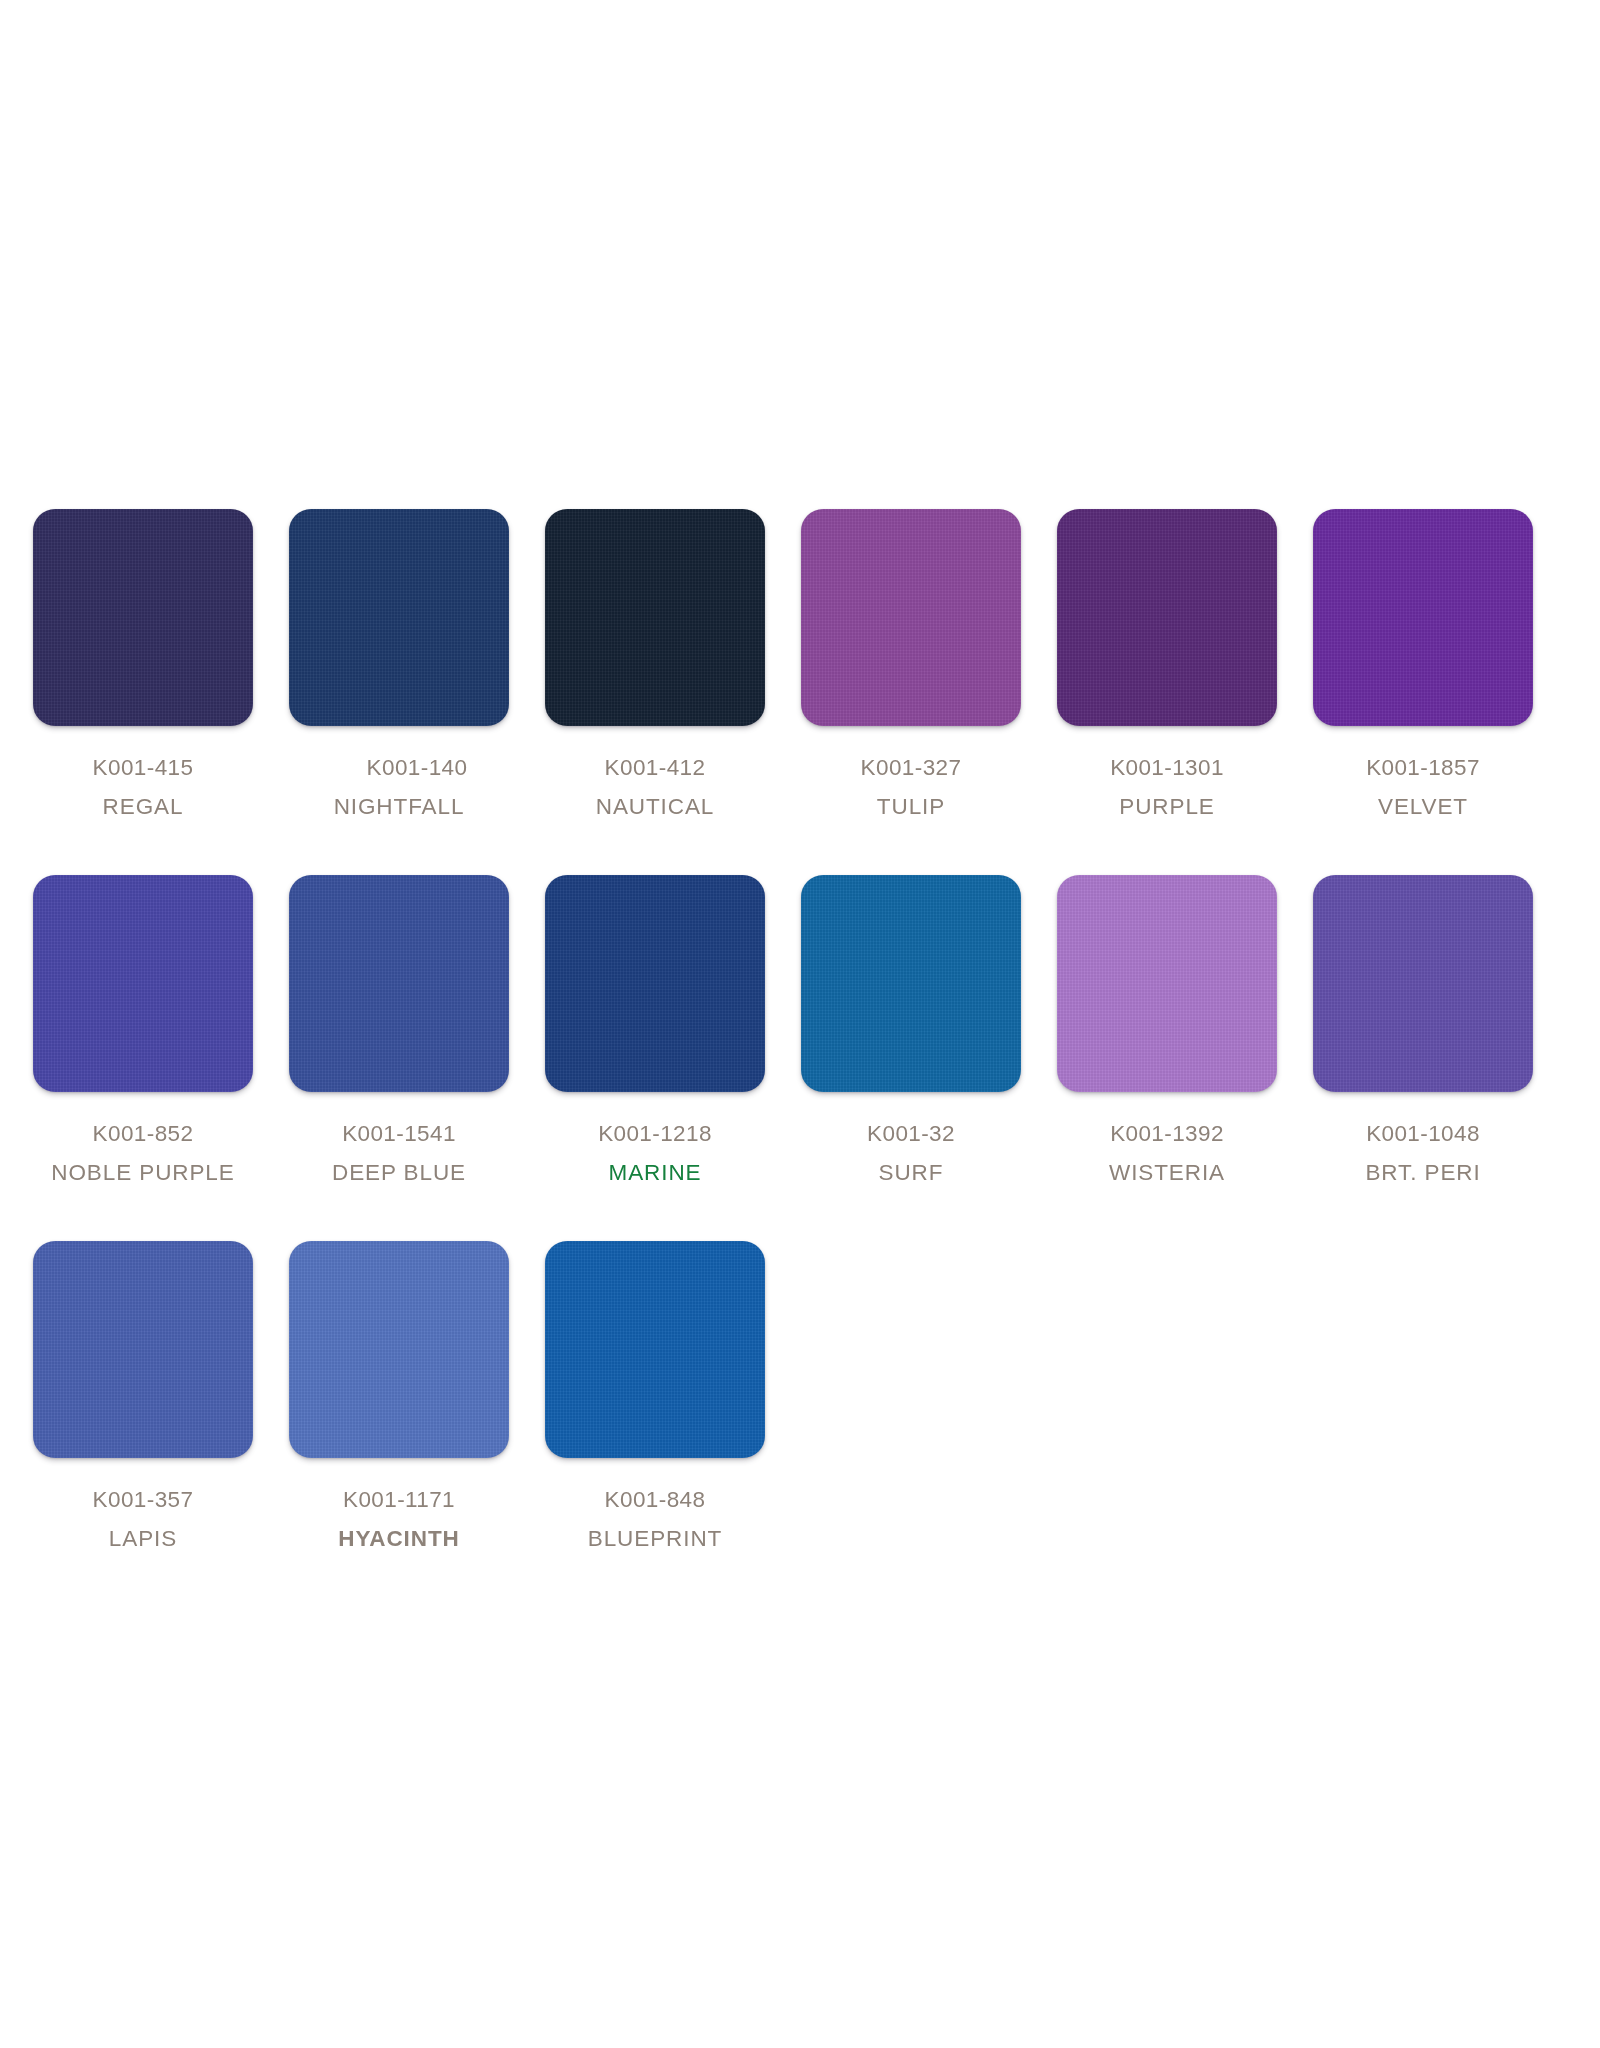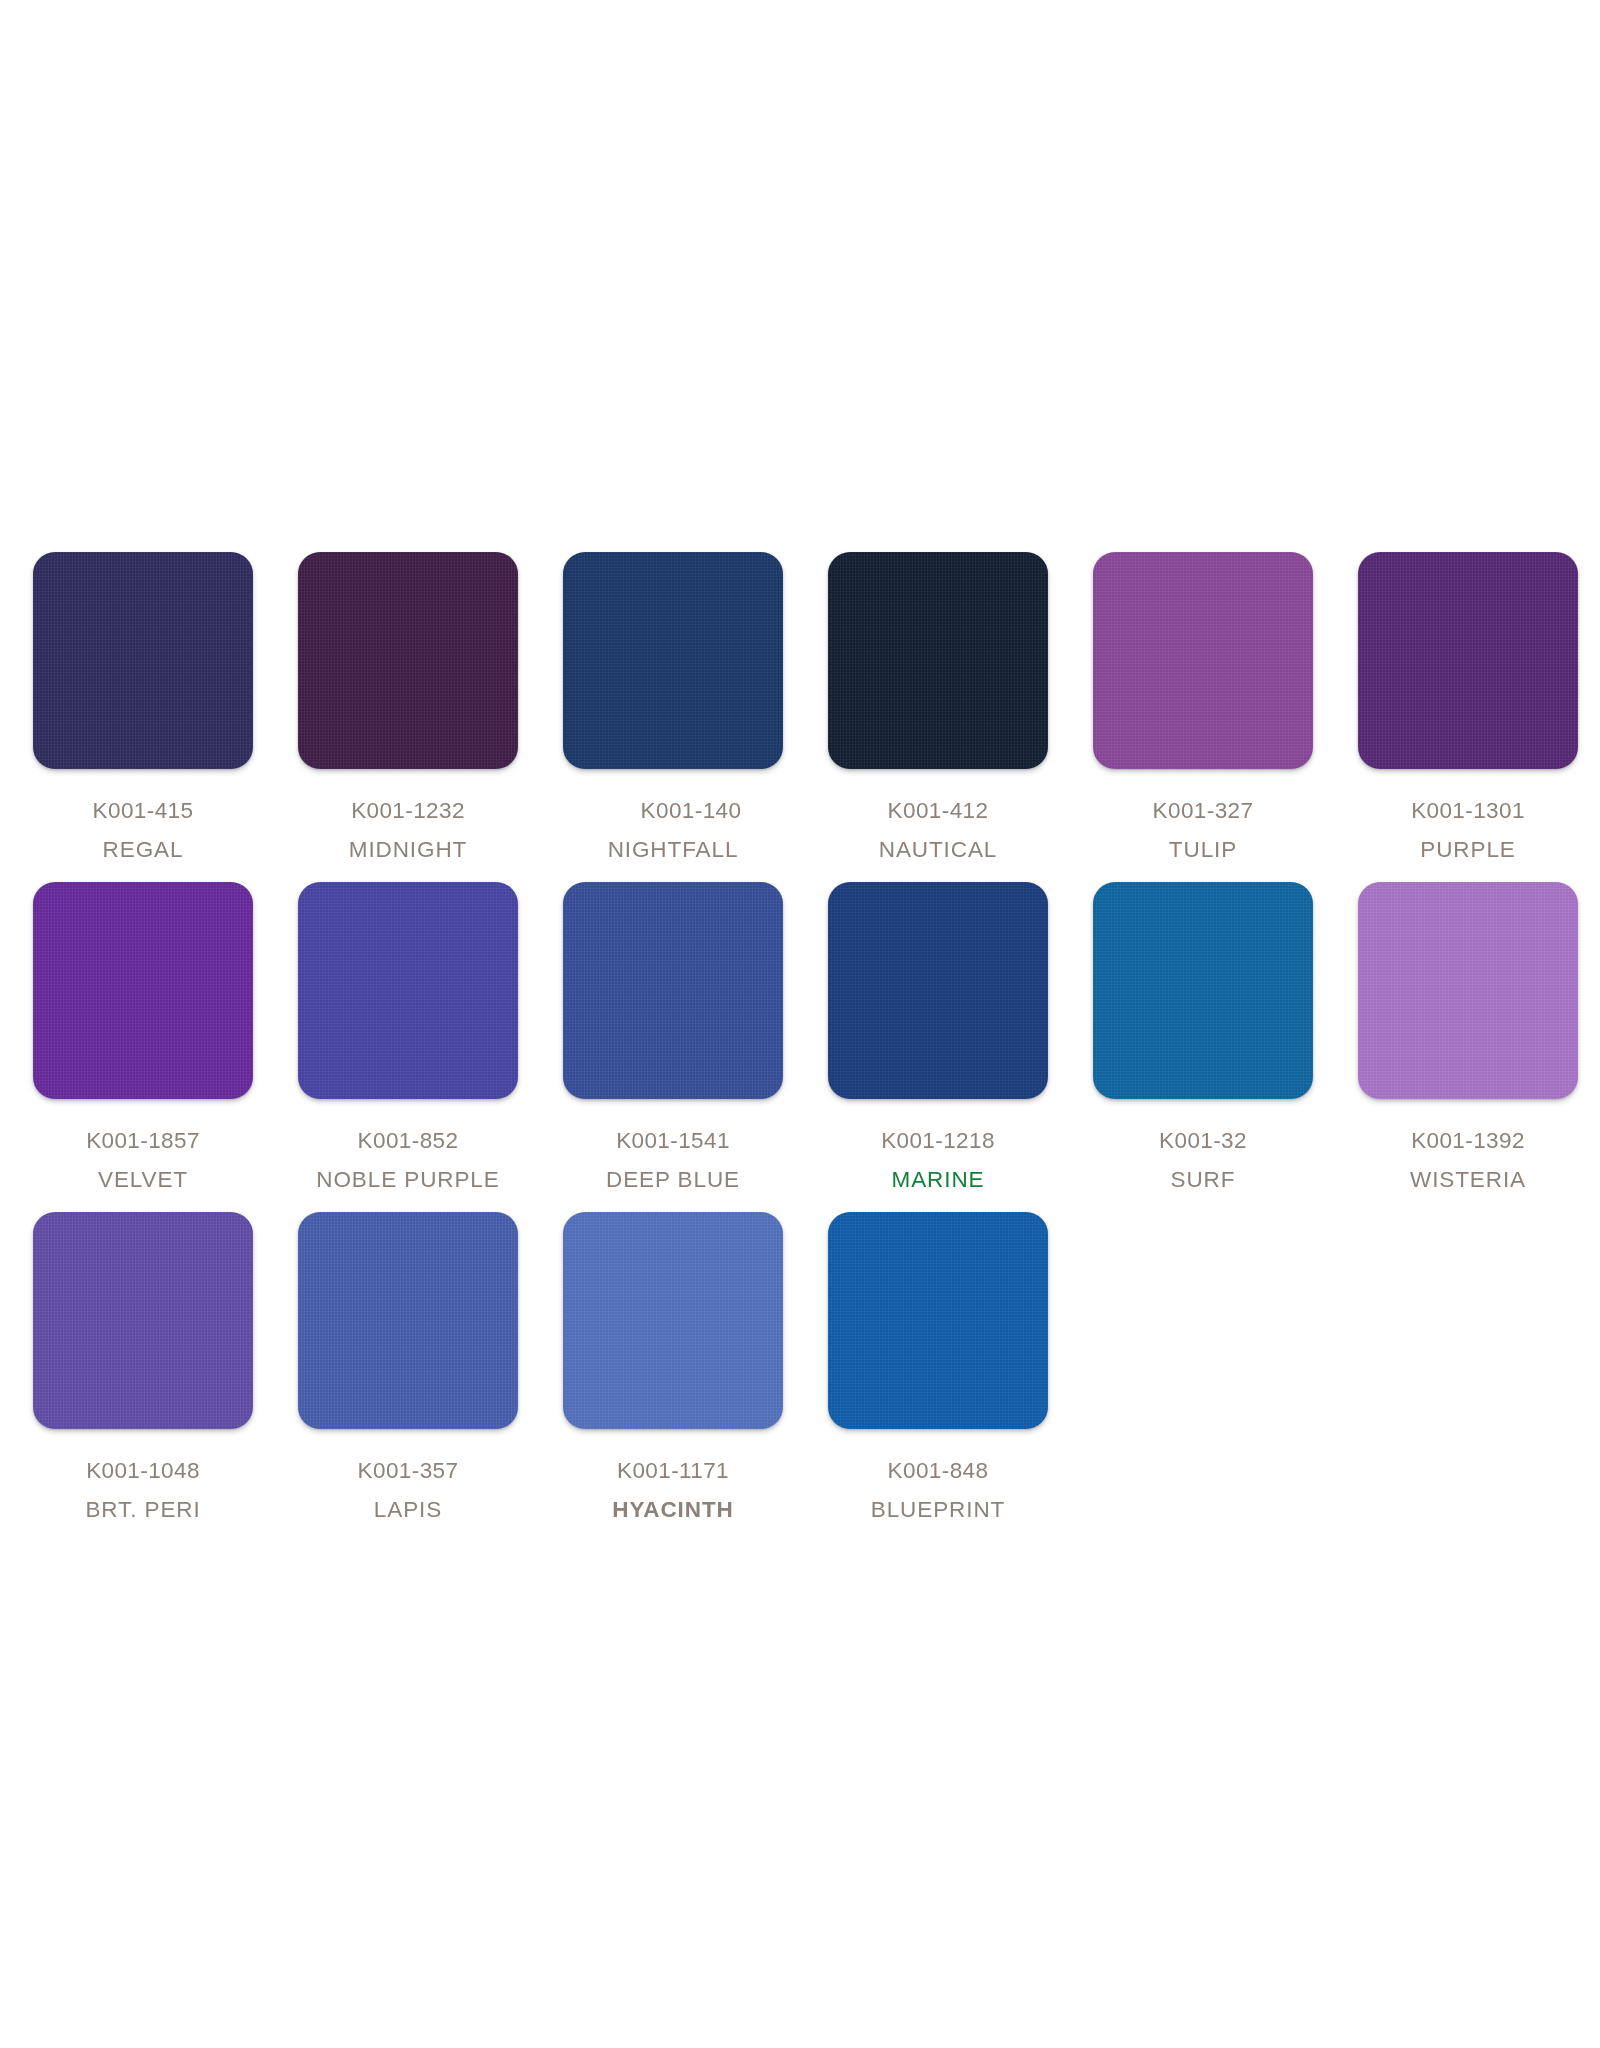--- a/index.html
+++ b/index.html
@@ -12,27 +12,28 @@
     height: 2048px;
     font-family: "Liberation Sans", sans-serif;
     background: #ffffff;
     position: relative;
     overflow: hidden;
   }
 
   #swatch-chart {
     position: absolute;
     left: 33px;
-    top: 552px;
+    top: 509px;
     width: 1534px;
     display: grid;
     grid-template-columns: repeat(6, 220px);
     column-gap: 45px;
     row-gap: 0px;
     grid-auto-rows: 330px;
+    gap: 36px;
   }
 
   .swatch-cell {
     width: 220px;
     display: flex;
     flex-direction: column;
     align-items: center;
   }
 
   .swatch-chip {
@@ -94,25 +95,20 @@
 </head>
 <body style="background: rgb(255, 255, 255);">
 
 <div id="swatch-chart">
     <div class="swatch-cell">
       <div class="swatch-chip" style="background-color: rgb(50, 46, 96);"></div>
       <div class="swatch-code" style="color: rgb(141, 130, 121);">K001-415</div>
       <div class="swatch-name" style="color: rgb(141, 130, 121);">REGAL</div>
     </div>
     <div class="swatch-cell">
-      <div class="swatch-chip" style="background-color: rgb(66, 32, 74);"></div>
-      <div class="swatch-code" style="color: rgb(141, 130, 121);">K001-1232</div>
-      <div class="swatch-name" style="color: rgb(141, 130, 121);">MIDNIGHT</div>
-    </div>
-    <div class="swatch-cell">
       <div class="swatch-chip" style="background-color: rgb(30, 58, 107);"></div>
       <div class="swatch-code" style="color: rgb(141, 130, 121); margin-left: 36px;">K001-140</div>
       <div class="swatch-name" style="color: rgb(141, 130, 121);">NIGHTFALL</div>
     </div>
     <div class="swatch-cell">
       <div class="swatch-chip" style="background-color: rgb(21, 34, 52);"></div>
       <div class="swatch-code" style="color: rgb(141, 130, 121);">K001-412</div>
       <div class="swatch-name" style="color: rgb(141, 130, 121);">NAUTICAL</div>
     </div>
     <div class="swatch-cell">

